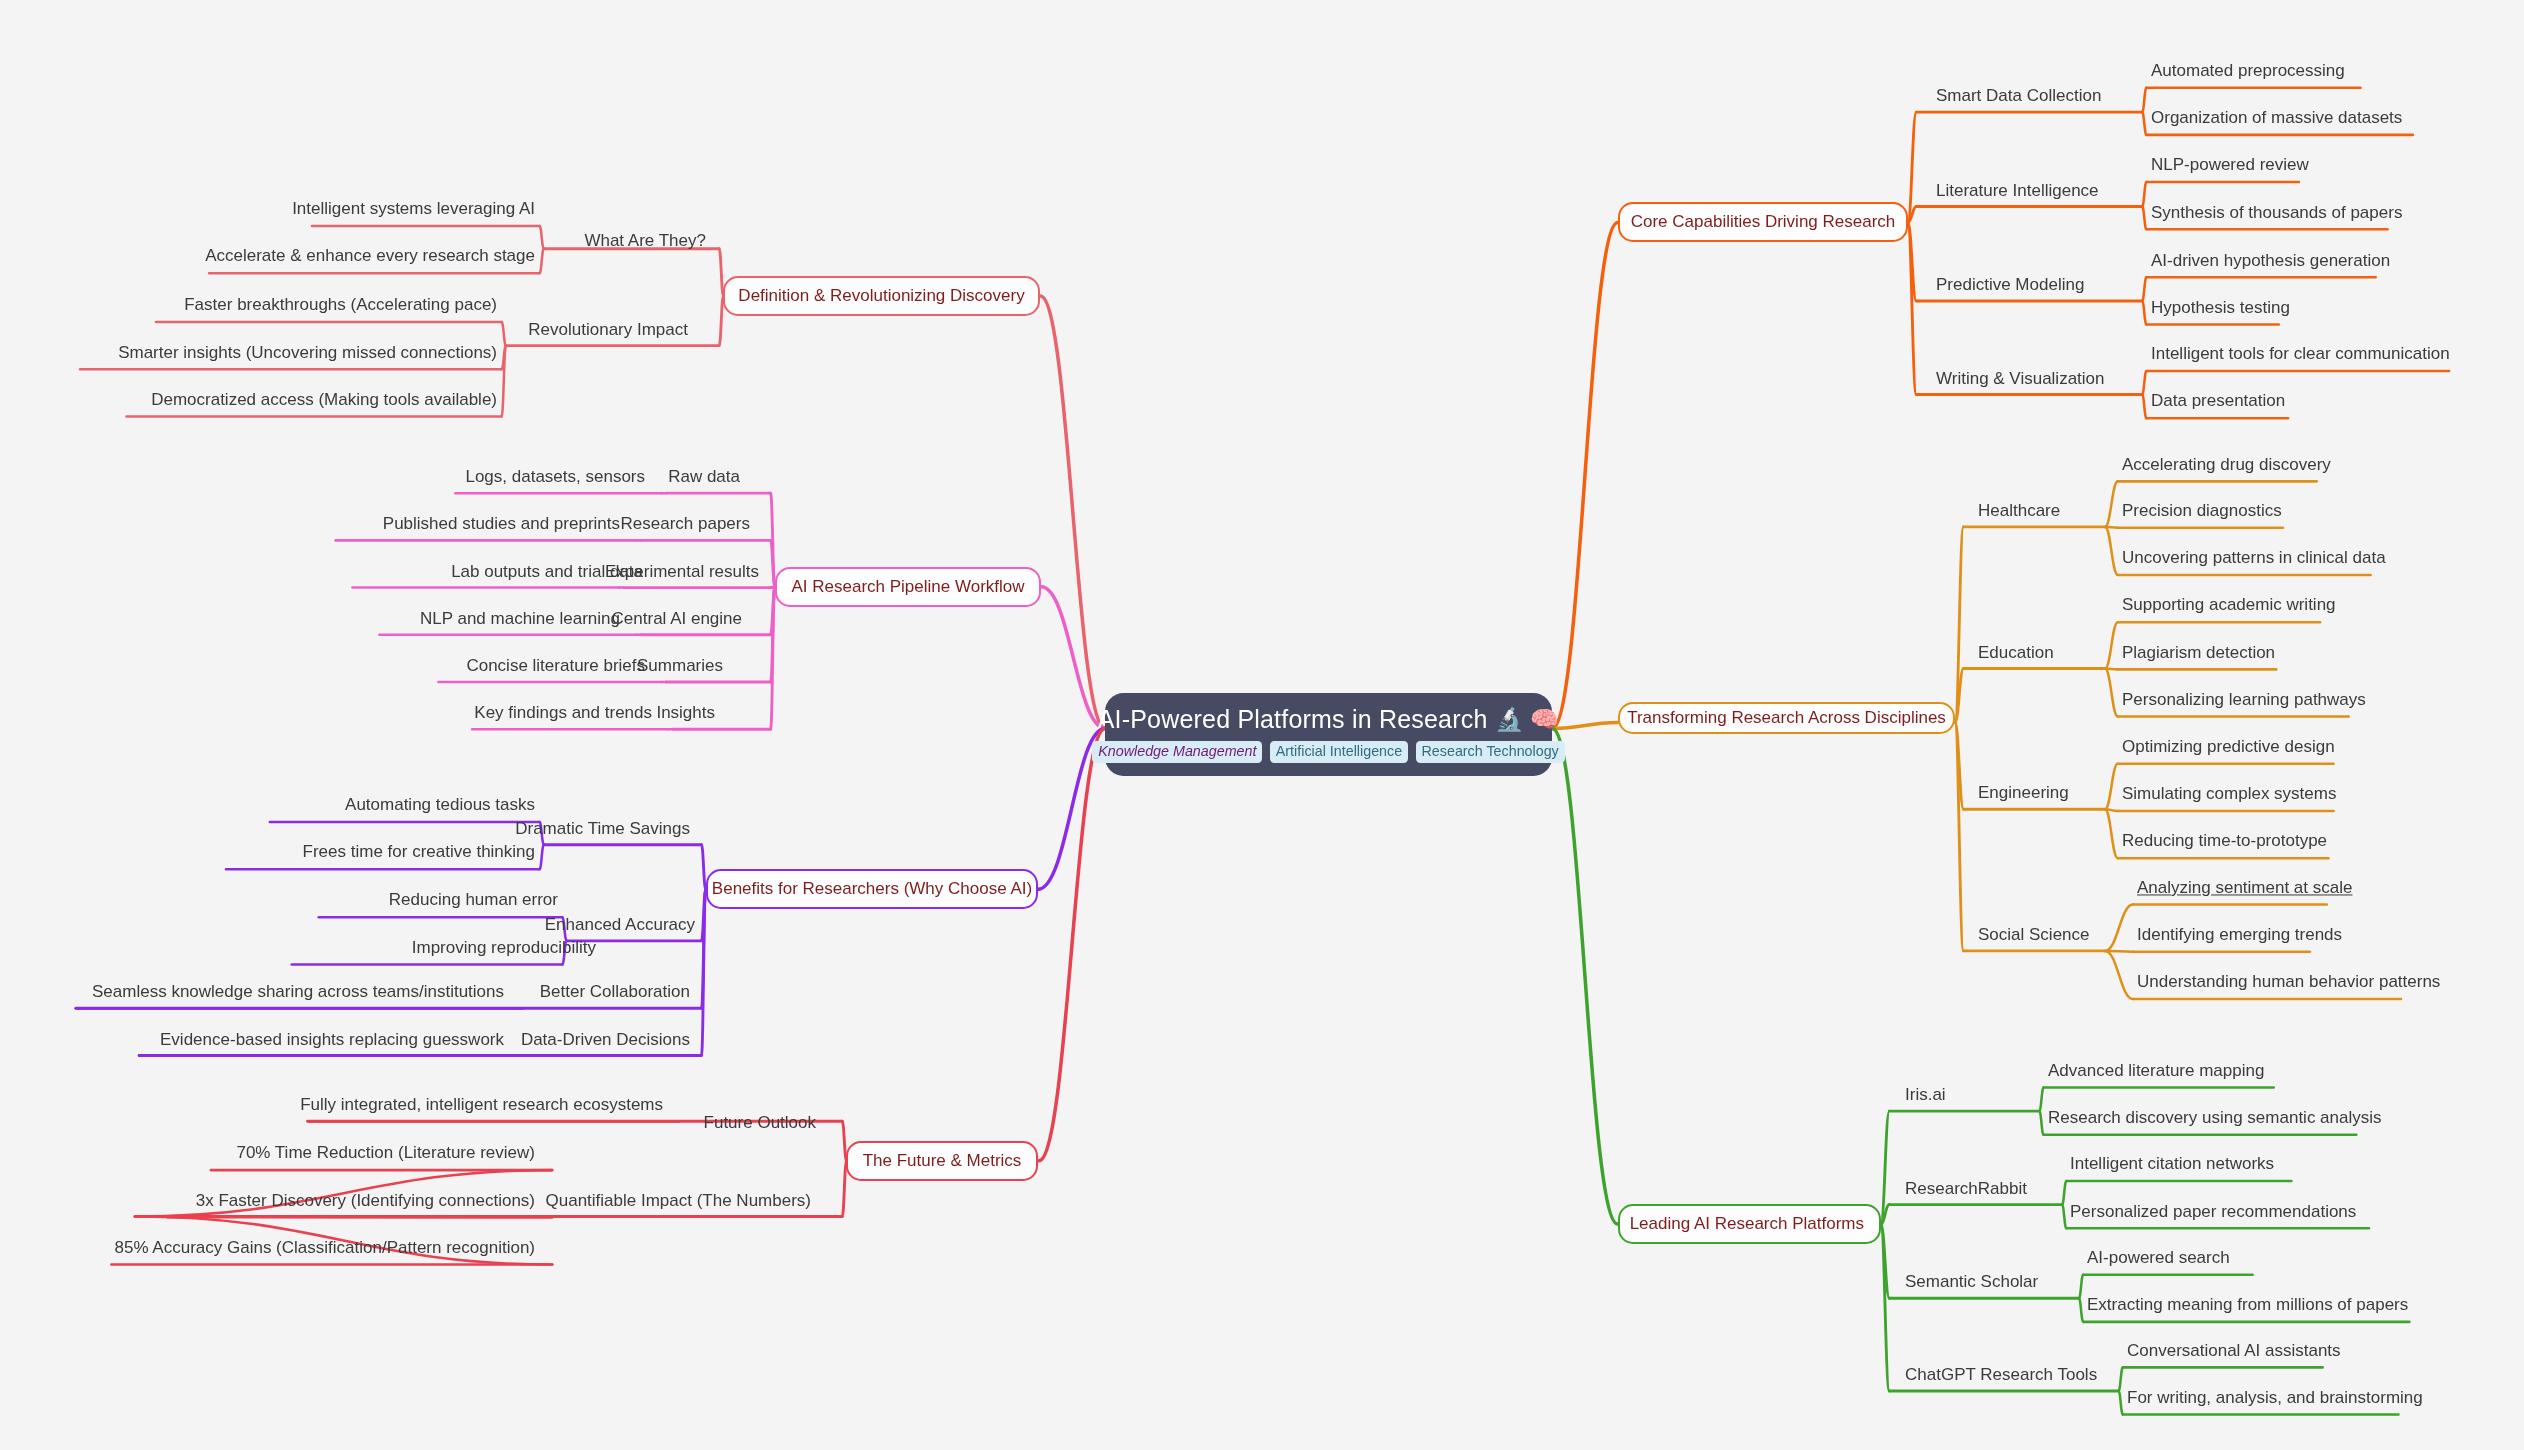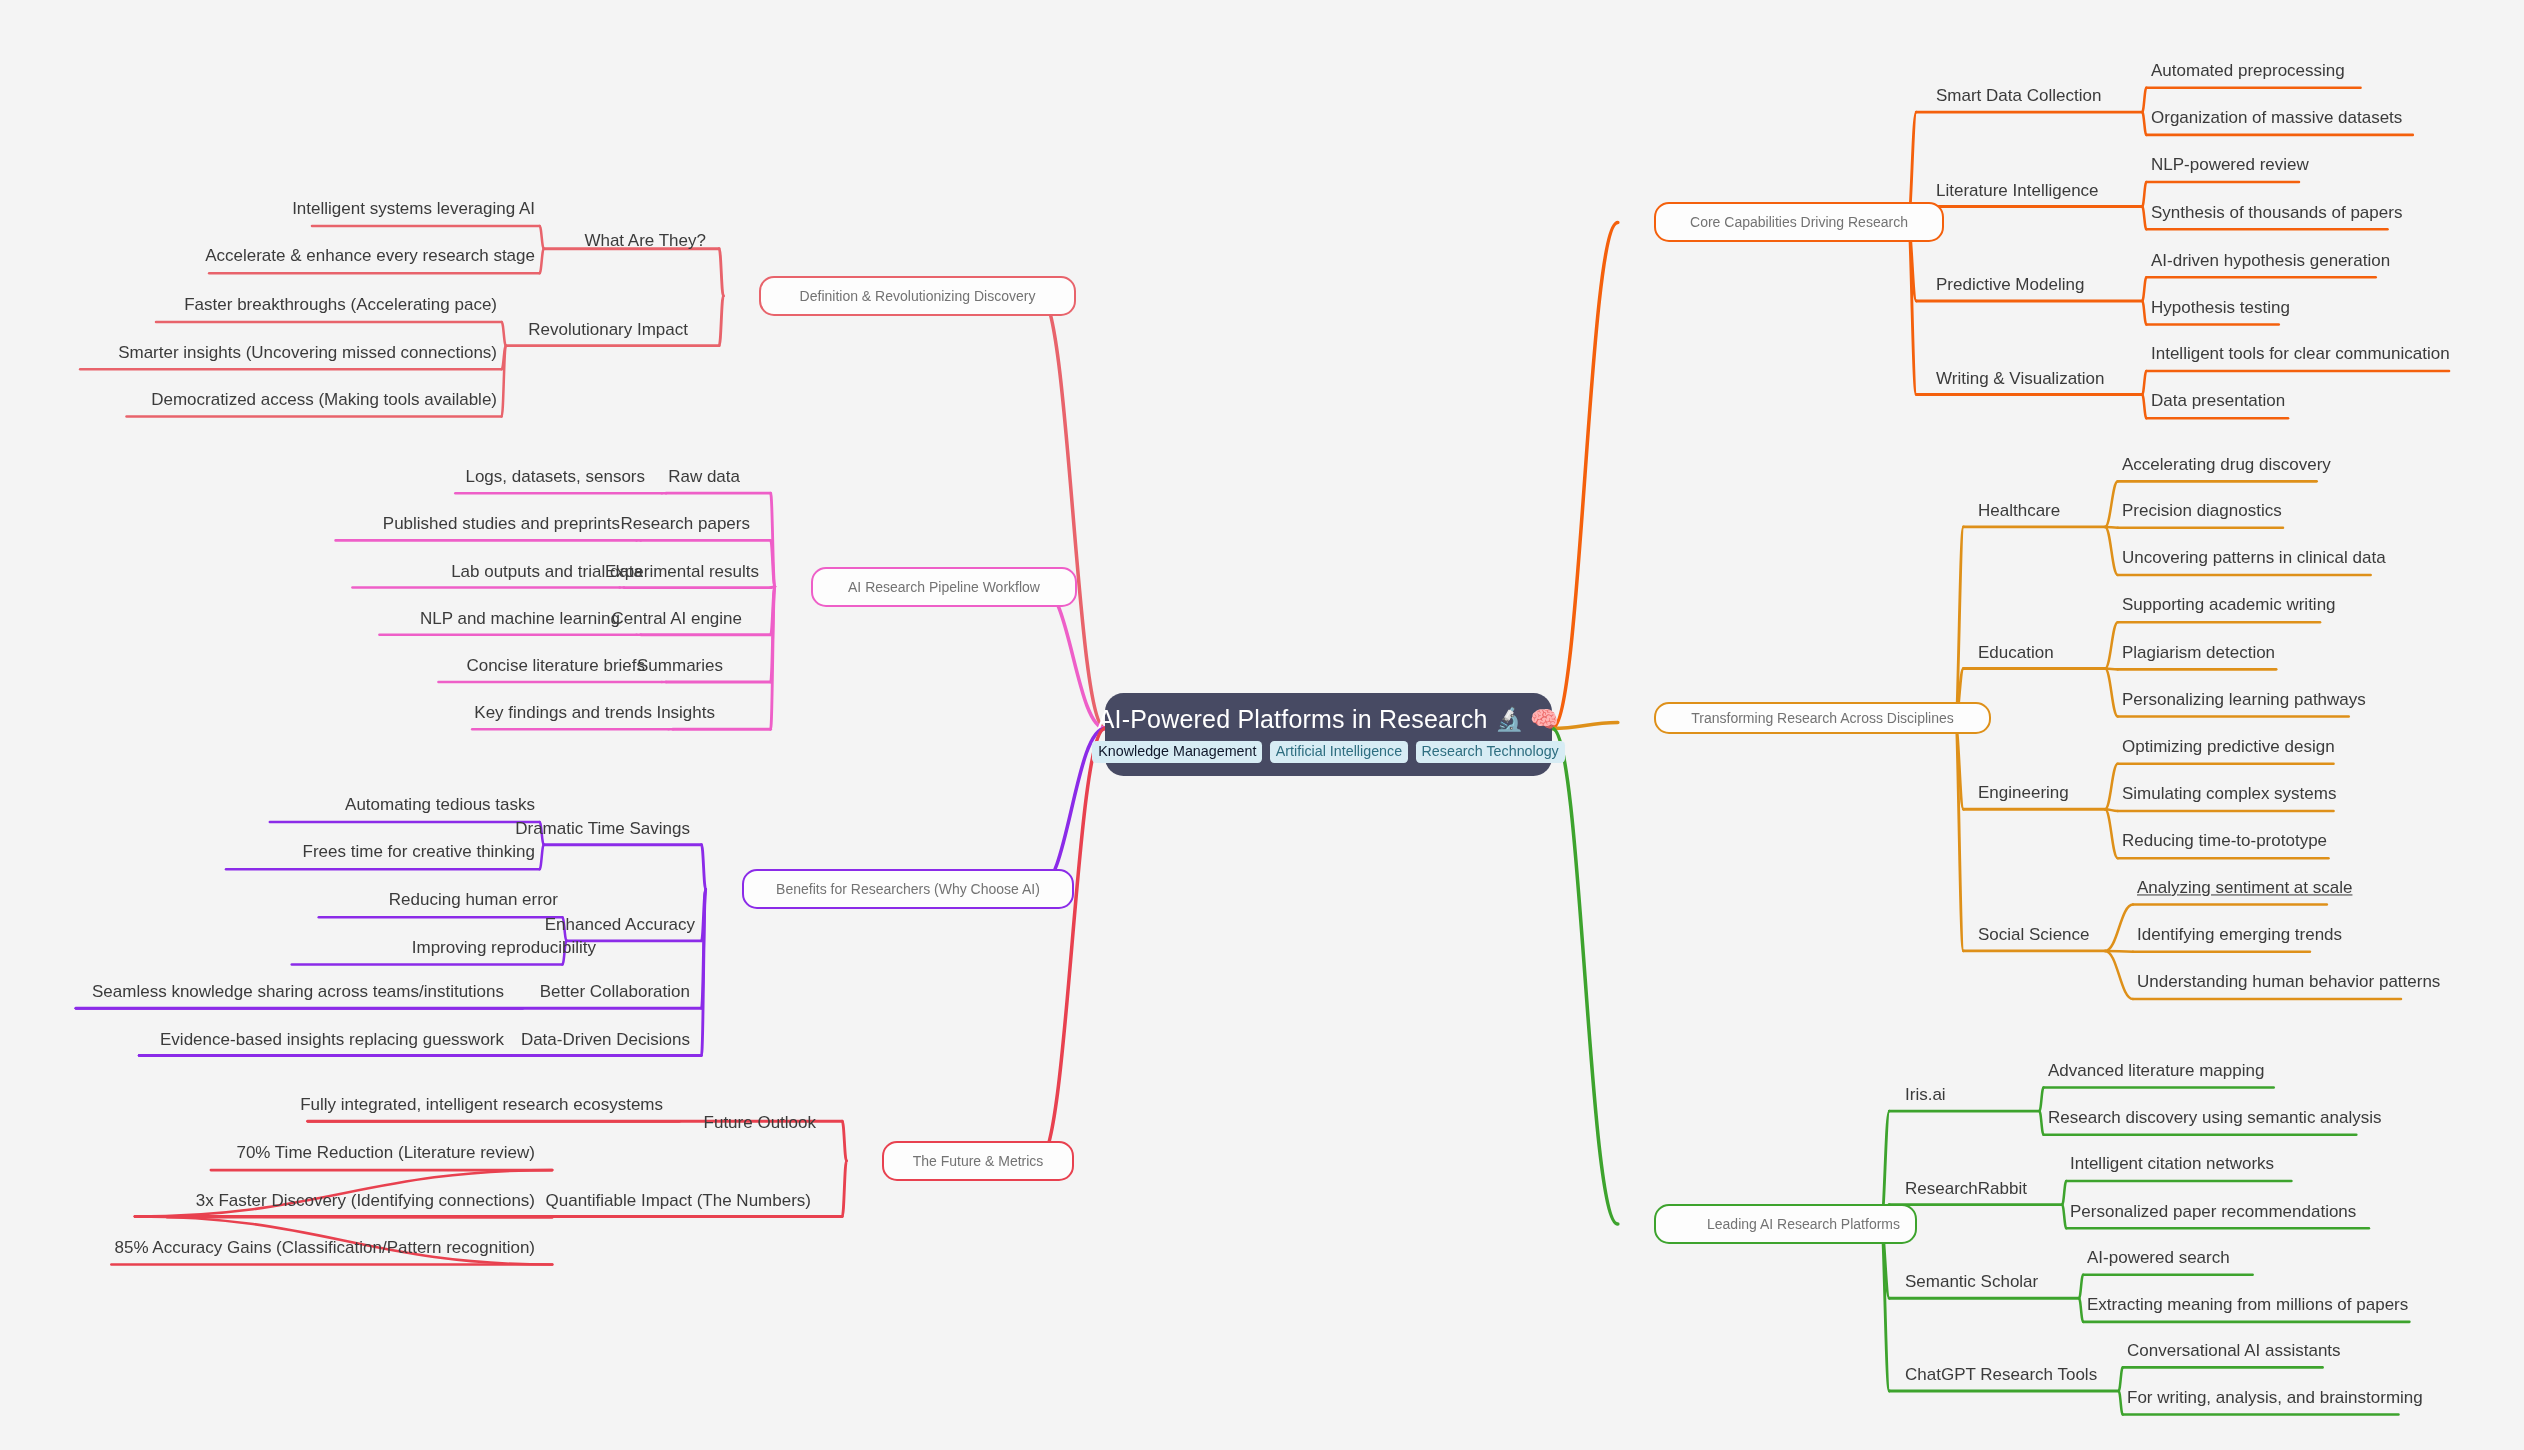--- a/index.html
+++ b/index.html
@@ -40,26 +40,25 @@
     line-height:1.2;
   }
 
   
   .l1{
     position:absolute;
     background:#FDFDFD;
     border-radius:15px;
     border:2.5px solid #888;
     padding:7.6px 15px;
-    font-size:14px;
-    color:#737373;
+    font-size:17px;
+    color:#7f1d1d;
     white-space:nowrap;
     box-sizing:border-box;
     line-height:1.15;
-    margin-left:36px;
   }
 
   
   .lbl{
     position:absolute;
     font-size:17px;
     color:#3B3B3B;
     white-space:nowrap;
     line-height:1.15;
   }
@@ -229,21 +228,21 @@
       <path d="M 160 1443 C 382.75 1443, 432.25 1500, 655 1500" stroke="#E8414F" stroke-width="3" fill="none" stroke-linecap="round" stroke-linejoin="round"></path>
       <path d="M 132 1500 L 655 1500" stroke="#E8414F" stroke-width="3" fill="none" stroke-linecap="round" stroke-linejoin="round"></path>
     </svg>
   <div id="nodes">
       <div class="root" style="left: 1105px; top: 693px; width: 447px; min-height: 61px; background: rgb(71, 74, 99);">
         <div class="root-title">
           <span>AI-Powered Platforms in Research</span>
           <span style="font-size: 23px;">🔬 🧠</span>
         </div>
         <div class="root-tags">
-          <div class="root-tag" style="background: rgb(215, 236, 244); color: #0f172a;">Knowledge Management</div>
+          <div class="root-tag" style="background: rgb(215, 236, 244); color: #701a75; font-style: italic;">Knowledge Management</div>
           <div class="root-tag" style="background: rgb(215, 236, 244); color: rgb(46, 110, 128);">Artificial Intelligence</div>
           <div class="root-tag" style="background: rgb(215, 236, 244); color: rgb(46, 110, 128);">Research Technology</div>
         </div>
       </div>
       <div class="l1" style="left: 1618px; top: 202px; border-color: rgb(244, 96, 12); height: 40px; display: flex; align-items: center; justify-content: center; width: 290px;">
         <span>Core Capabilities Driving Research</span>
       </div>
       <div class="lbl r" style="left: 1936px; top: 106px;">Smart Data Collection</div>
       <div class="lbl r" style="left: 2151px; top: 81px;">Automated preprocessing</div>
       <div class="lbl r" style="left: 2151px; top: 128px;">Organization of massive datasets</div>

